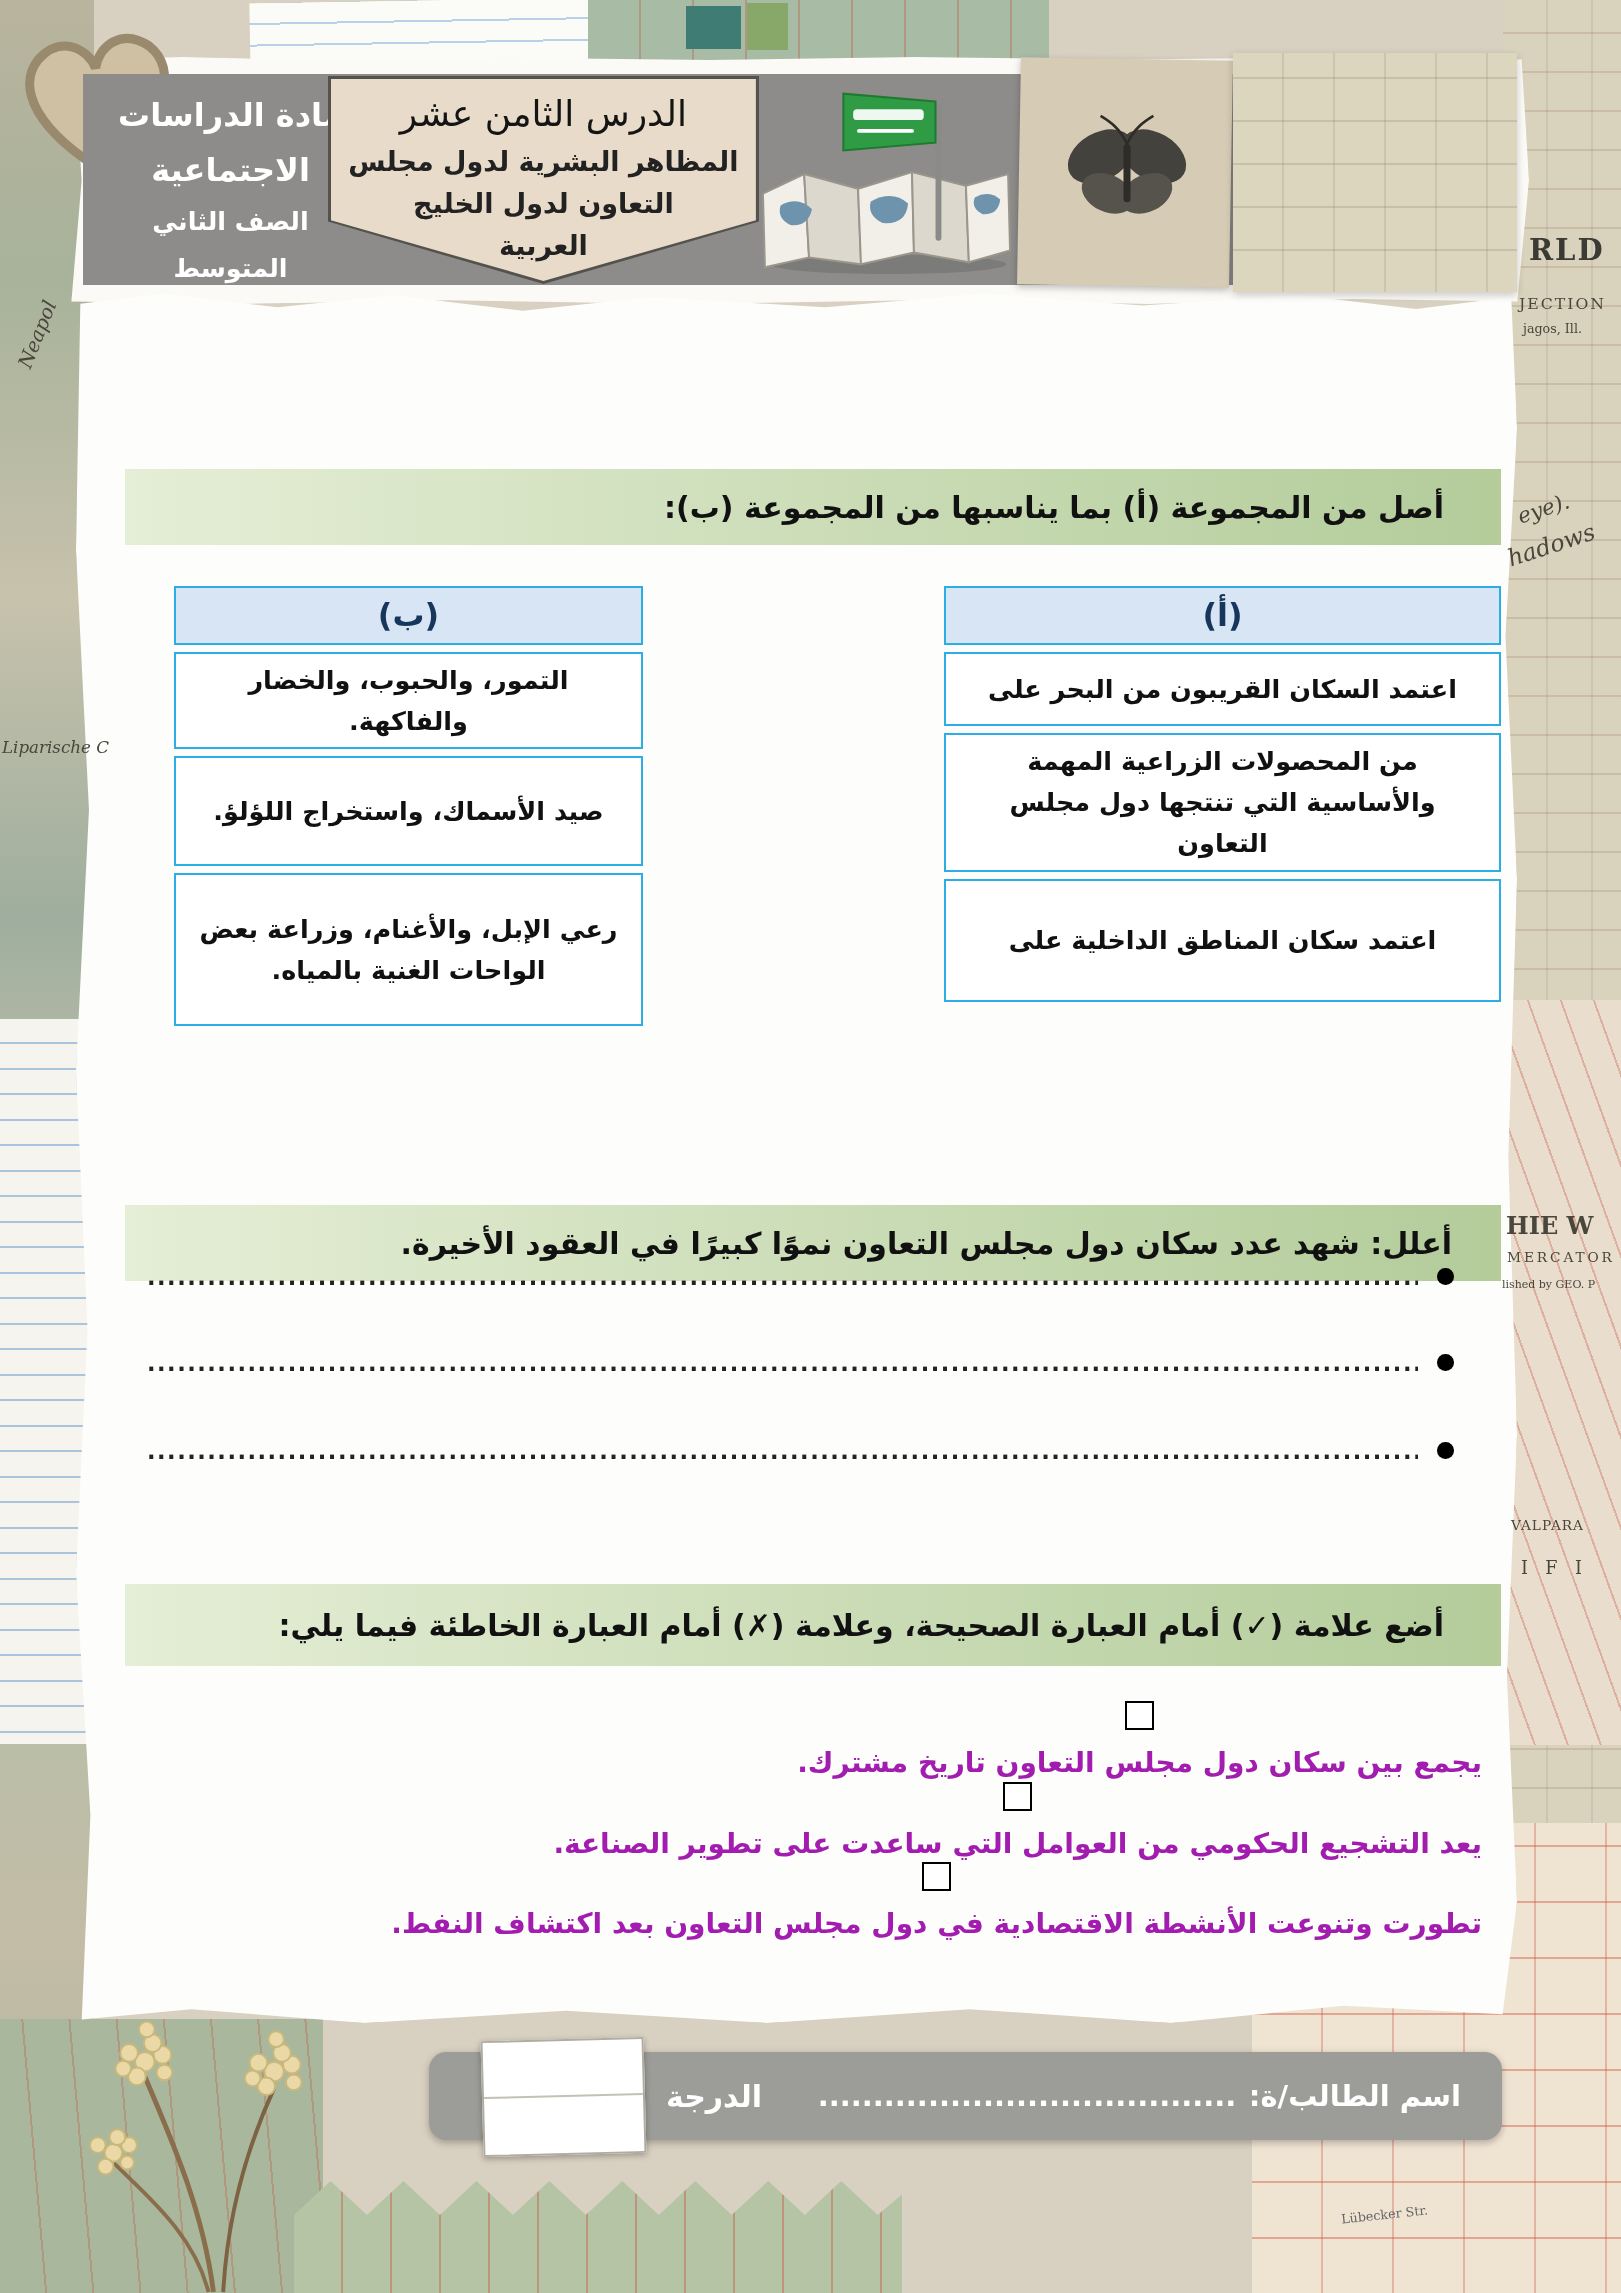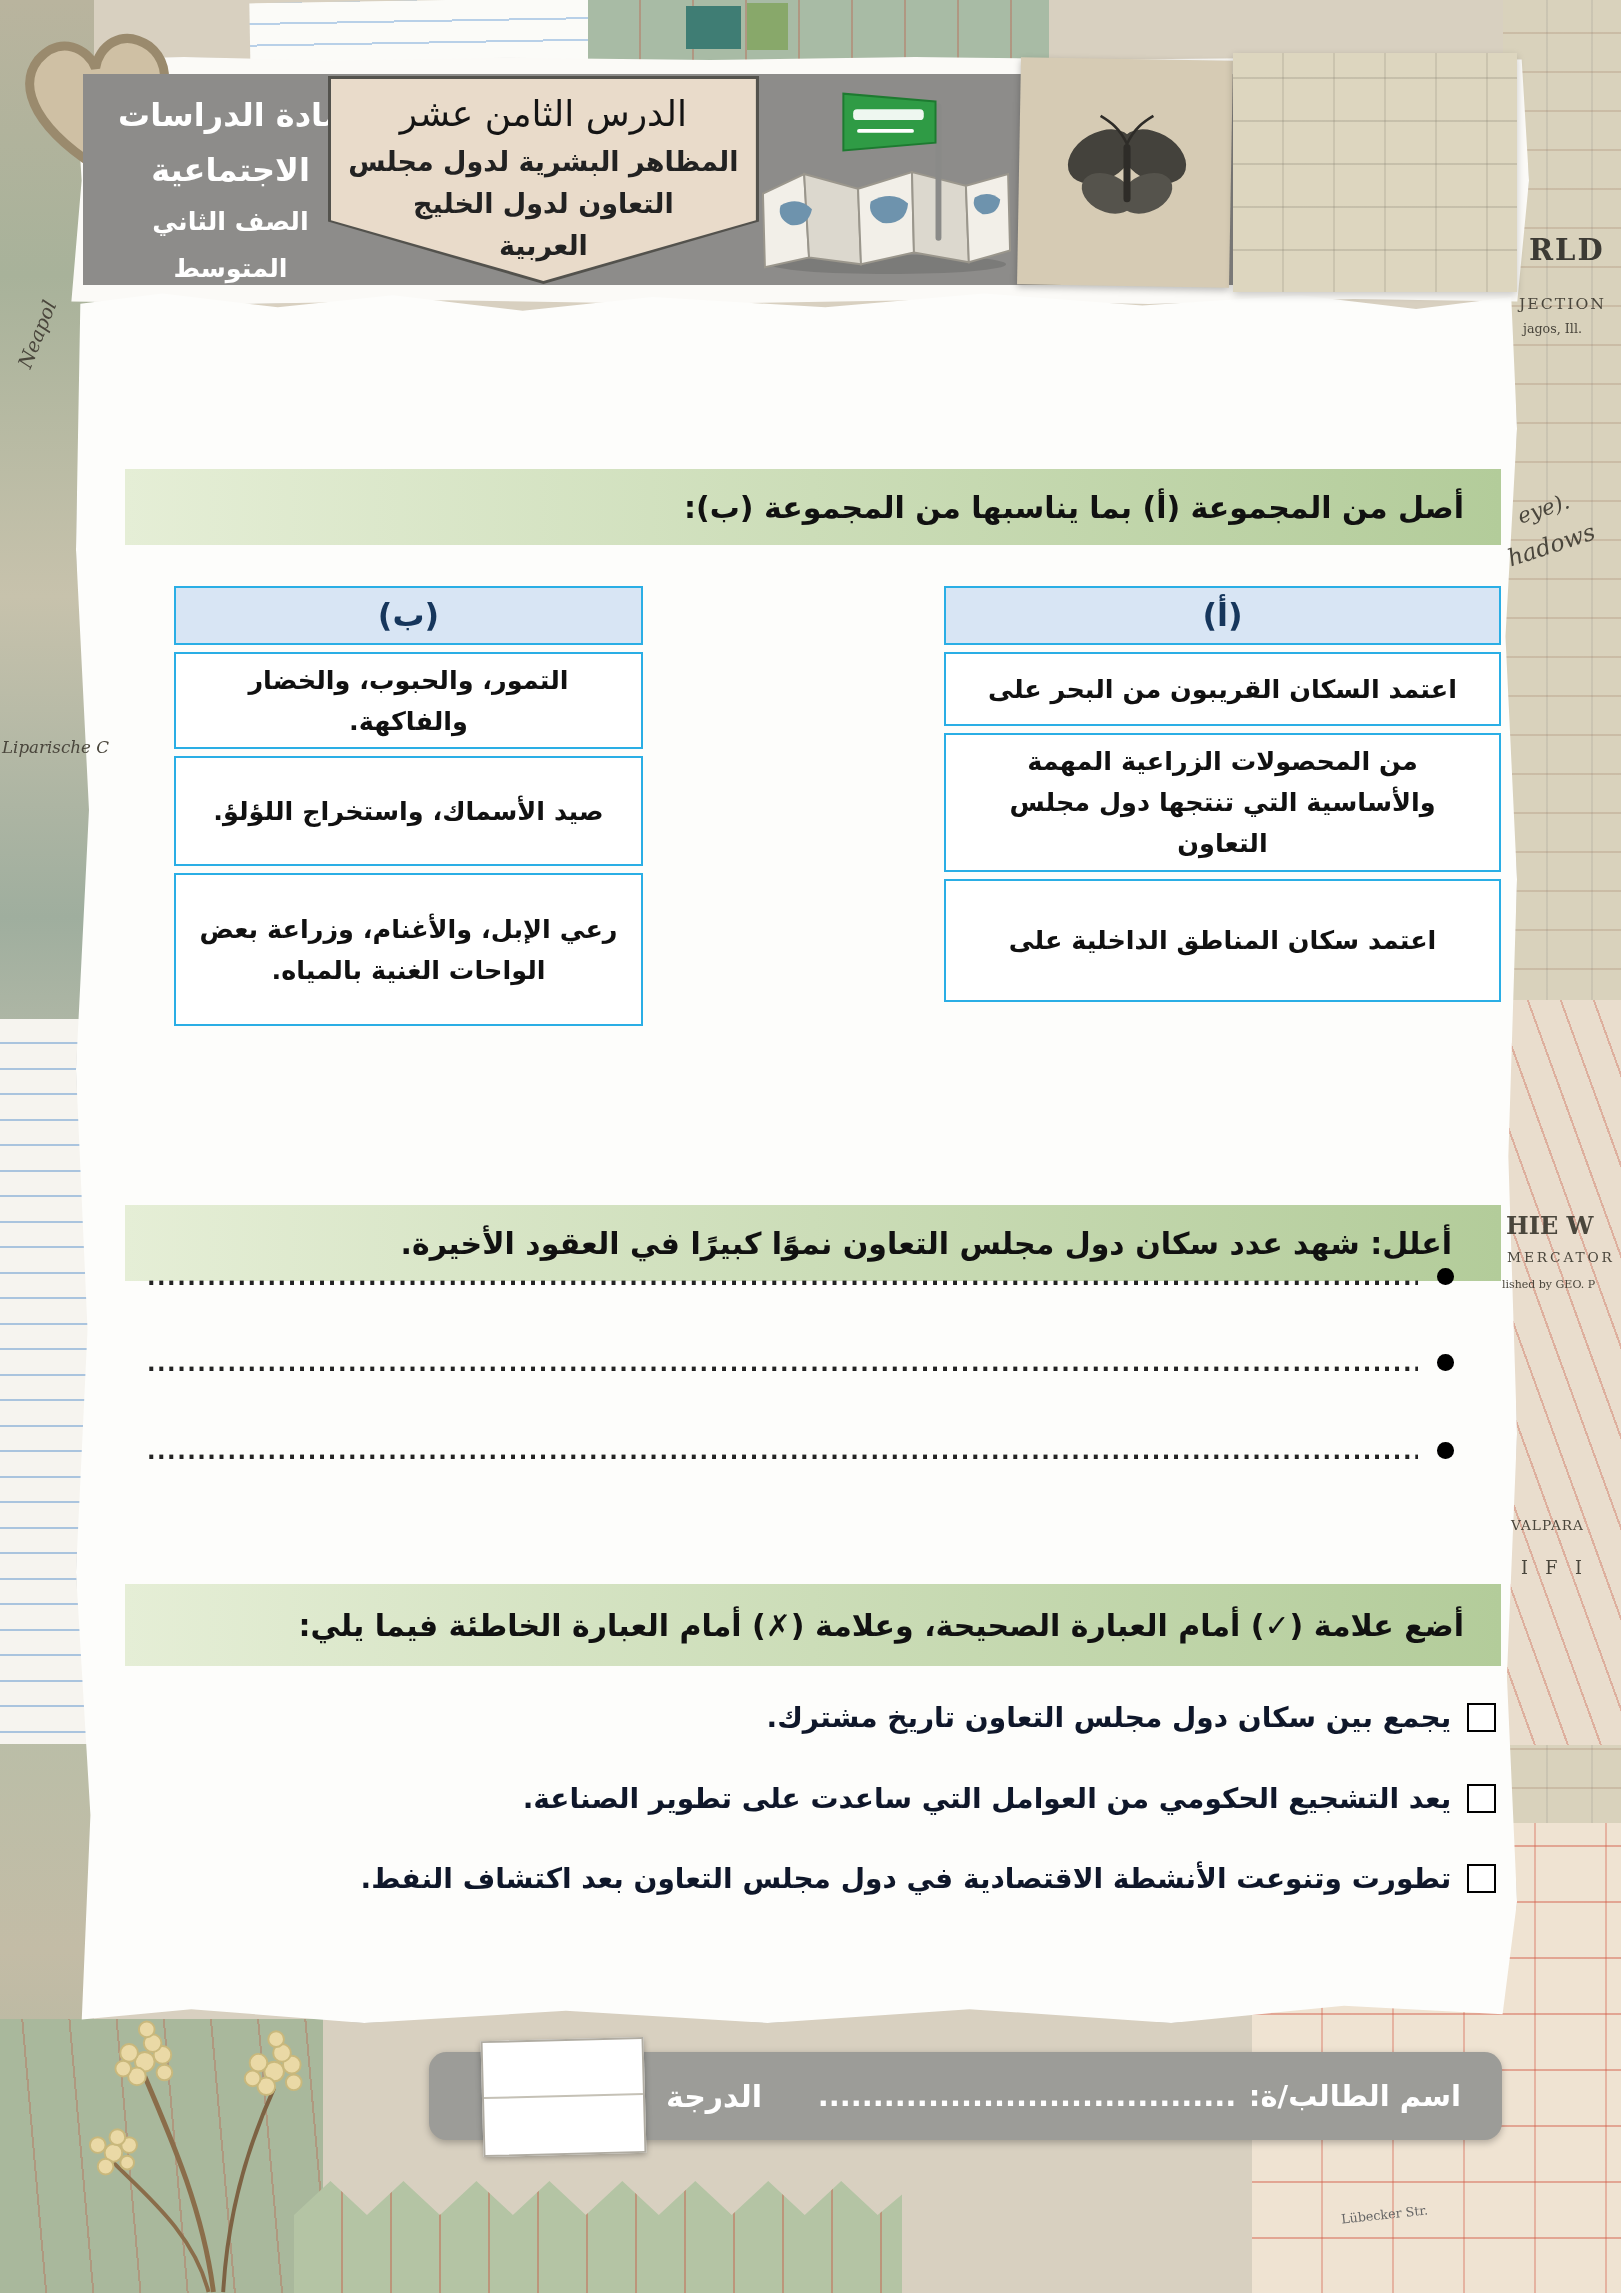--- a/index.html
+++ b/index.html
@@ -83,21 +83,21 @@
   .banner-inner { position:absolute; left:2.9px; top:2.9px; width:425px; height:202px; background:#e9dbca;
     clip-path:polygon(0 0,100% 0,100% 70%,50% 100%,0 70%);
     text-align:center; direction:rtl; padding-top:13.7px; }
   .lesson-title { font-size:36px; font-weight:normal; color:#141414; margin-bottom:7.8px; }
   .lesson-sub { font-size:27px; font-weight:bold; color:#222; line-height:1.55; }
   .mapillu { position:absolute; left:753px; top:76px; width:267px; height:201px; z-index:4; }
 
   
   .gbar { position:absolute; left:125px; width:1376px; height:76px; z-index:2;
     background:linear-gradient(to right,#e5eed6,#b3cc9a);
-    display:flex; align-items:center; direction:rtl; padding:0 37px;
+    display:flex; align-items:center; direction:rtl; padding:0 57px;
     font-size:30px; font-weight:bold; color:#111; }
   .gbar1 { top:469px; }
   .gbar2 { top:1205px; padding:0 49px; }
   .gbar3 { top:1584px; height:82px; }
 
   
   .mtable { position:absolute; top:586px; z-index:2; direction:rtl; }
   .table-a { left:944px; width:557px; }
   .table-b { left:174px; width:469px; }
   .tcell { border:2.9px solid #2aaee5; background:#fff; margin-bottom:6.9px;
@@ -109,22 +109,22 @@
 
   
   .bullet-row { position:absolute; left:147px; width:1313px; height:55px; z-index:2;
     display:flex; direction:rtl; align-items:center; gap:19.6px; padding-right:5.9px; }
   .br0 { top:1249px; } .br1 { top:1335px; } .br2 { top:1423px; }
   .bullet-dot { width:16.7px; height:16.7px; border-radius:50%; background:#000; flex:none; }
   .dotline { flex:1; overflow:hidden; white-space:nowrap; font-size:22.5px; letter-spacing:1.5px;
     color:#222; font-weight:bold; direction:ltr; text-align:left; }
 
   
-  .tf-row { position:absolute; right:125px; z-index:2; direction:rtl;
-    display:flex; align-items:center; gap:15.7px; font-size:28px; font-weight:bold; color:#0f172a; }
+  .tf-row { position:absolute; right:139px; z-index:2; direction:rtl;
+    display:flex; align-items:center; gap:15.7px; font-size:28px; font-weight:bold; color:#a21caf;flex-direction:column; }
   .tf0 { top:1701px; } .tf1 { top:1782px; } .tf2 { top:1862px; }
   .checkbox { width:29px; height:29px; border:2.9px solid #000; background:#fff; flex:none; }
 
   
   .footer-bar { position:absolute; left:429px; top:2052px; width:1073px; height:88px; z-index:2;
     background:#9c9c98; border-radius:17.6px; box-shadow:0 2.9px 7.8px rgba(0,0,0,.25); }
   .fname { position:absolute; right:41px; top:50%; transform:translateY(-50%); direction:rtl;
     color:#fff; font-size:29px; font-weight:bold; white-space:nowrap; }
   .fname .fdots { display:inline-block; max-width:421px; overflow:hidden; vertical-align:bottom;
     white-space:nowrap; direction:ltr; }

